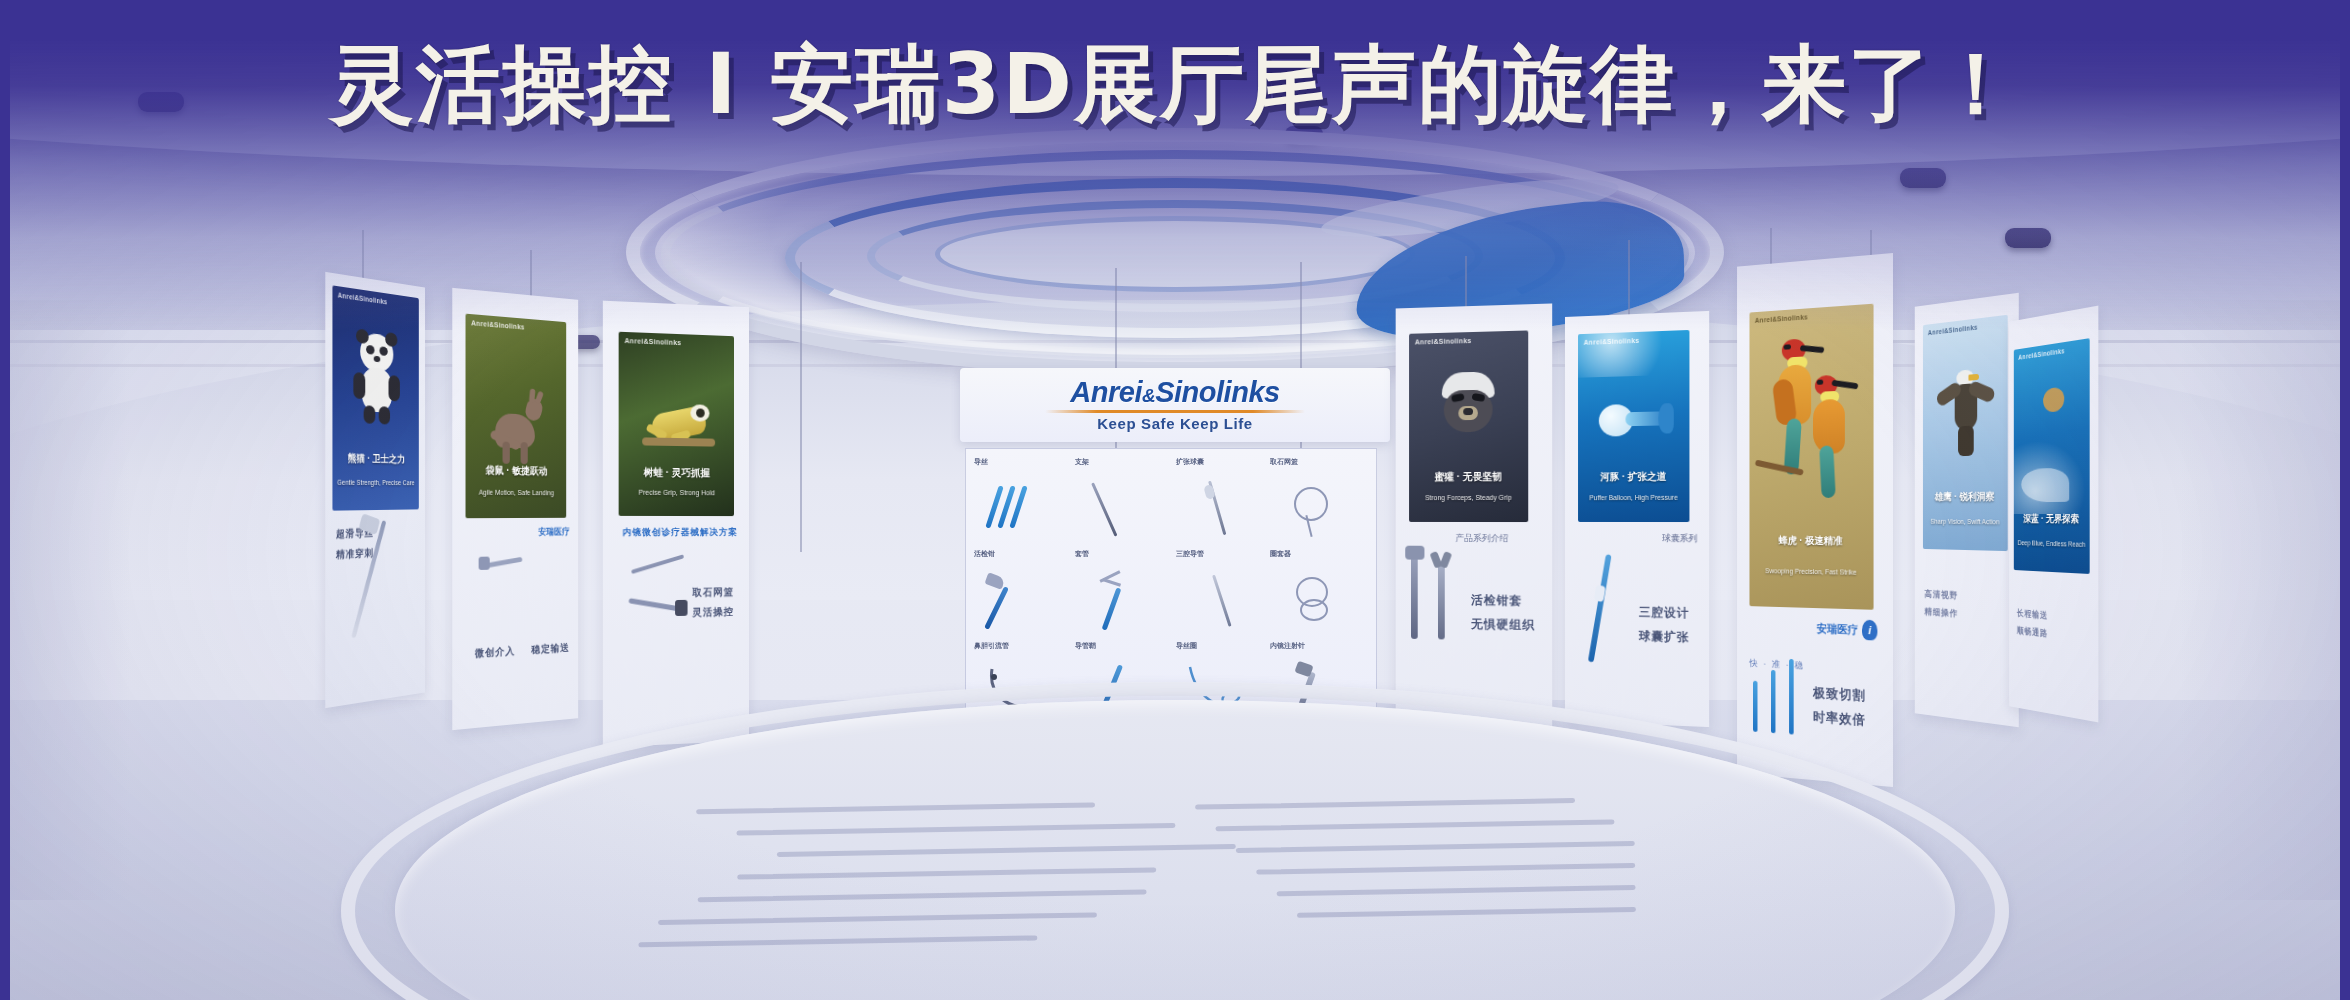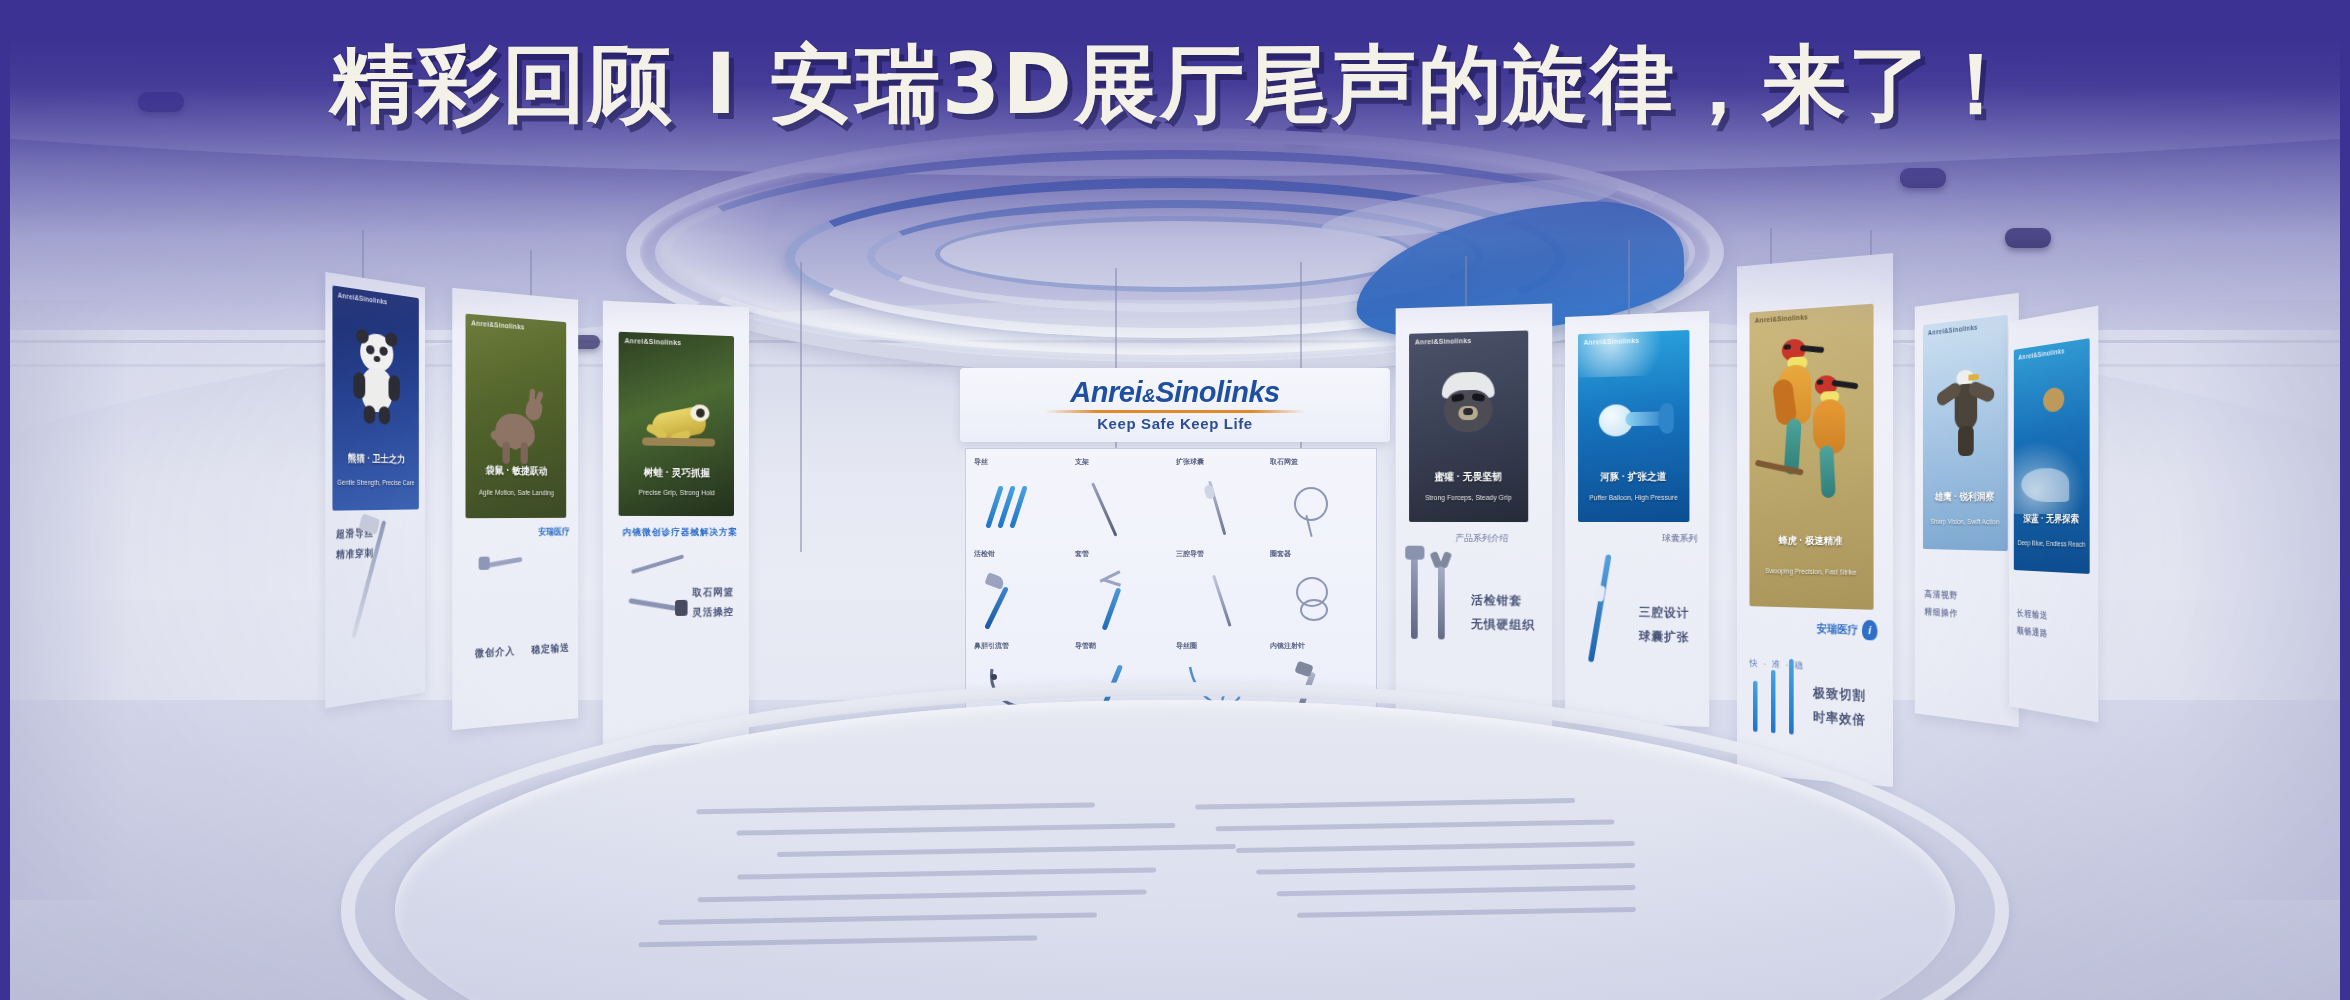--- a/index.html
+++ b/index.html
@@ -609,15 +609,15 @@
       </div>
     </div>
 
     <div style="position:absolute;left:0;top:30%;width:120px;height:60%;background:linear-gradient(90deg,rgba(190,193,218,.55),rgba(190,193,218,0));"></div>
     <div style="position:absolute;right:0;top:30%;width:160px;height:60%;background:linear-gradient(270deg,rgba(190,193,218,.55),rgba(190,193,218,0));"></div>
 
     <div class="vignette"></div>
   </div>
 
   <div class="purple-overlay"></div>
-  <div class="title">精彩回顾 I 安瑞3D展厅尾声的旋律，来了！</div>
+  <div class="title">灵活操控 I 安瑞3D展厅尾声的旋律，来了！</div>
 
 </div>
 
 </body></html>

